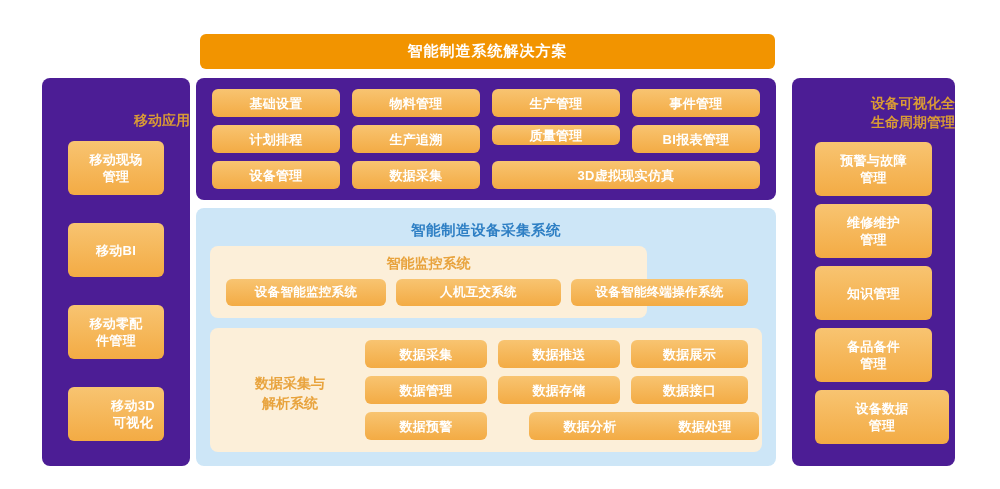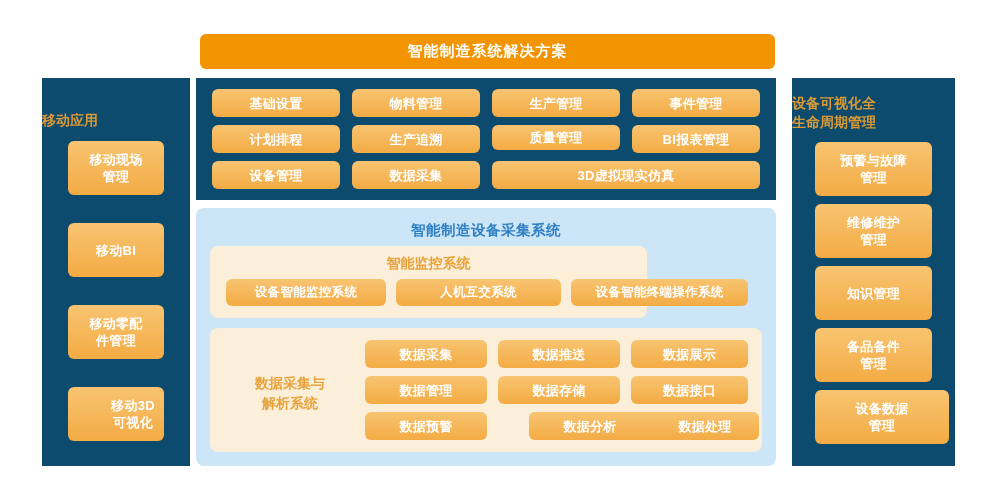--- a/index.html
+++ b/index.html
@@ -32,43 +32,43 @@
     justify-content: center;
     color: #ffffff;
     font-size: 15px;
     font-weight: bold;
     letter-spacing: 1px;
   }
 
   
   .panel-cream {
     position: absolute;
-    background: #0c4a6e;
-    border-radius: 0;
+    background: #4c1d95;
+    border-radius: 8px;
   }
   .panel-blue {
     position: absolute;
     background: #cde6f7;
     border-radius: 8px;
   }
   .panel-inner {
     position: absolute;
     background: #fcefd9;
     border-radius: 8px;
   }
 
   
   #left-col  { left: 42px;  top: 78px; width: 148px; height: 388px; }
   #right-col { left: 792px; top: 78px; width: 163px; height: 388px; }
 
   .col-title {
     position: absolute;
     left: 0;
     width: 100%;
-    text-align: left;
+    text-align: right;
     color: #d99a35;
     font-size: 14px;
     font-weight: bold;
     line-height: 19px;
   }
   #left-col  .col-title { top: 33px; }
   #right-col .col-title { top: 16px; }
 
   
   .chip {
@@ -154,21 +154,21 @@
 
   <div class="panel-cream" id="top-modules">
 
     <div class="chip" style="left:16px; top:11px; width:128px; height:28px;">基础设置</div>
     <div class="chip" style="left:156px; top:11px; width:128px; height:28px;">物料管理</div>
     <div class="chip" style="left:296px; top:11px; width:128px; height:28px;">生产管理</div>
     <div class="chip" style="left:436px; top:11px; width:128px; height:28px;">事件管理</div>
 
     <div class="chip" style="left:16px; top:47px; width:128px; height:28px;">计划排程</div>
     <div class="chip" style="left:156px; top:47px; width:128px; height:28px;">生产追溯</div>
-    <div class="chip" style="left:296px; top:47px; width:128px; height:25px;">质量管理</div>
+    <div class="chip" style="left:296px; top:47px; width:128px; height:20px;">质量管理</div>
     <div class="chip" style="left:436px; top:47px; width:128px; height:28px;">BI报表管理</div>
 
     <div class="chip" style="left:16px; top:83px; width:128px; height:28px;">设备管理</div>
     <div class="chip" style="left:156px; top:83px; width:128px; height:28px;">数据采集</div>
     <div class="chip" style="left:296px; top:83px; width:268px; height:28px;">3D虚拟现实仿真</div>
   </div>
 
   <div class="panel-blue" id="blue-panel">
     <div class="blue-title">智能制造设备采集系统</div>
 

